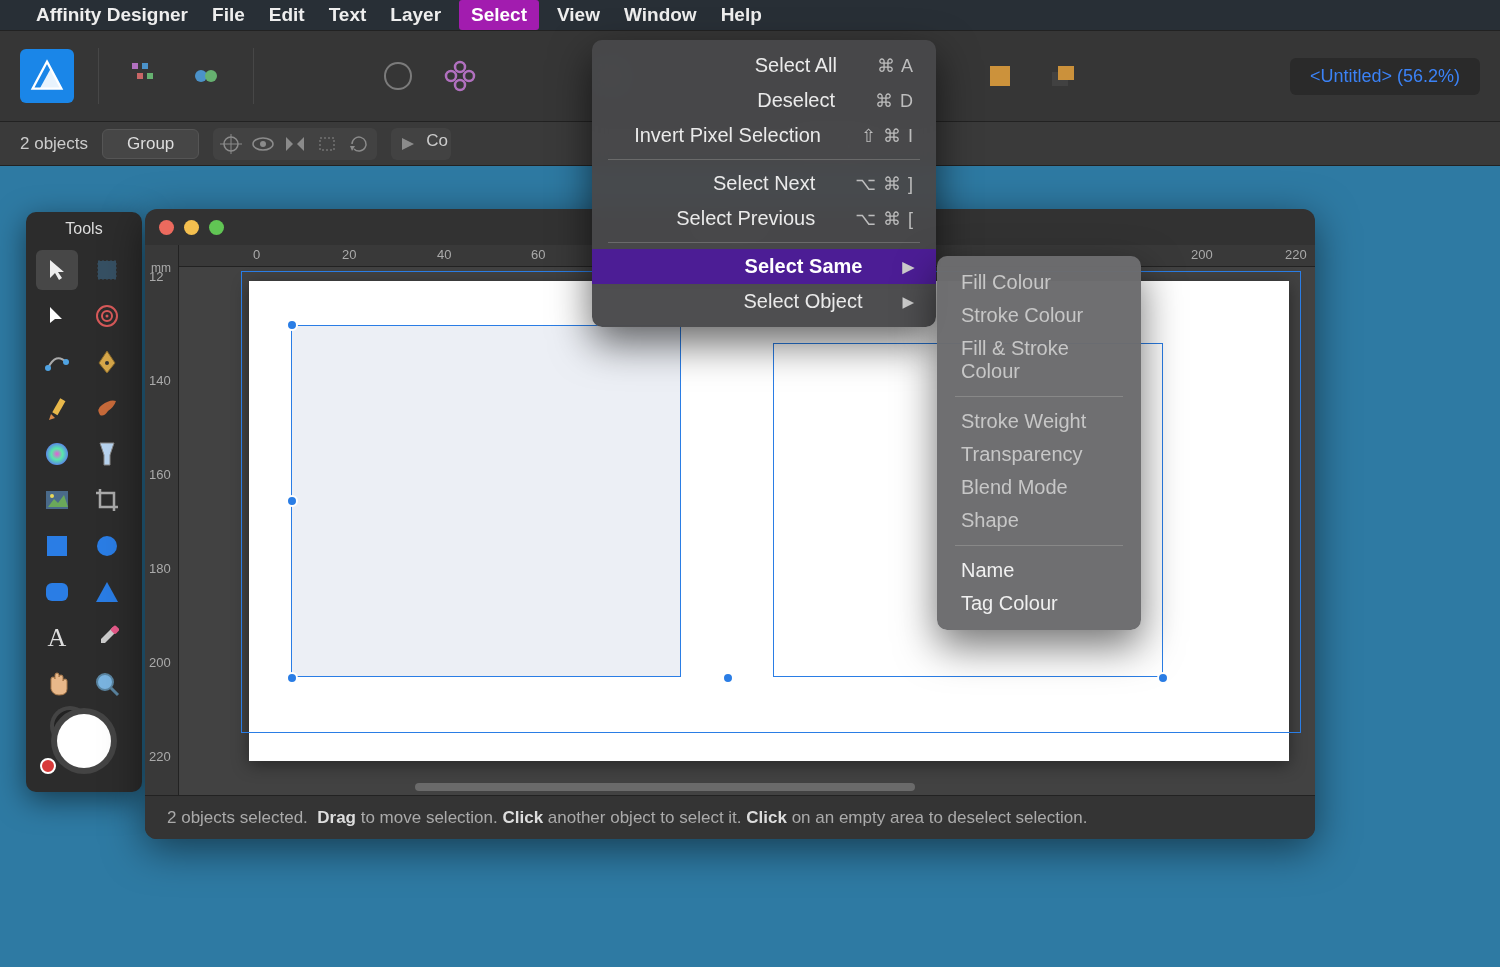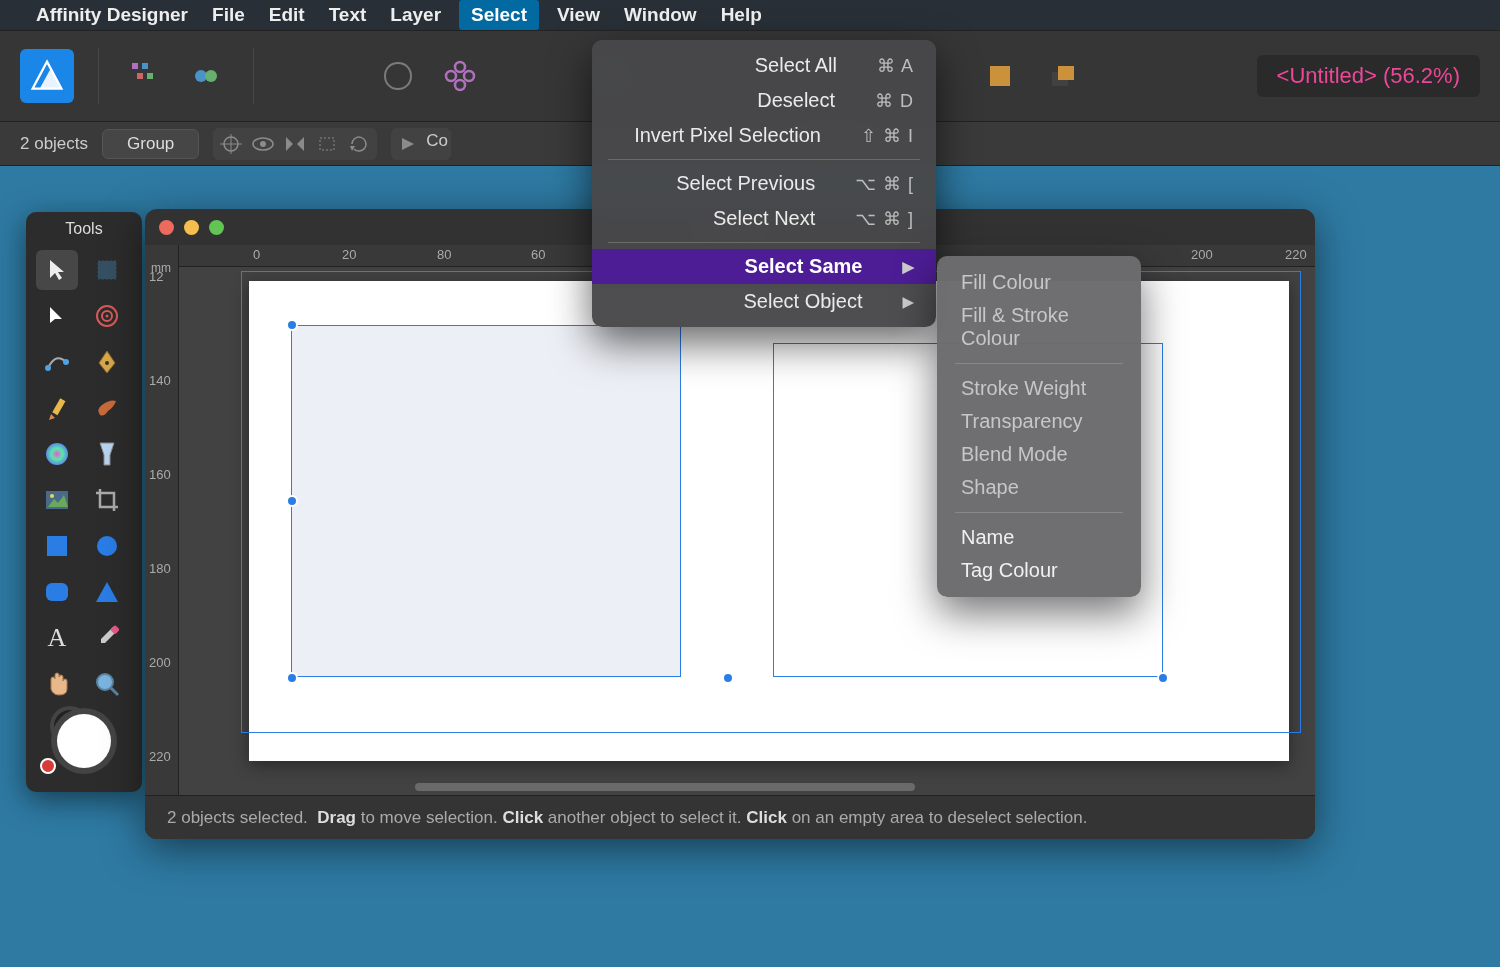--- a/index.html
+++ b/index.html
@@ -2,29 +2,29 @@
 <html><head>
 <meta charset="utf-8">
 <style>
 * { margin: 0; padding: 0; box-sizing: border-box; font-family: -apple-system, BlinkMacSystemFont, "Segoe UI", Helvetica, Arial, sans-serif; }
 body { background: #2e7aa3; width: 1500px; height: 967px; overflow: hidden; position: relative; color: #ddd; }
 
 
 .menubar { height: 30px; background: rgba(40,40,44,0.92); display: flex; align-items: center; padding: 0 18px; gap: 12px; font-size: 19px; font-weight: 600; color: #eee; }
 .menubar .apple { font-size: 21px; }
 .menubar .item { cursor: default; padding: 2px 6px; border-radius:3px; }
-.menubar .item.active { background: #0369a1; color: #fff; padding:4px 12px; }
+.menubar .item.active { background: #a21caf; color: #fff; padding:4px 12px; }
 
 
 .toolbar1 { height: 92px; background: #363636; border-top:1px solid #222; border-bottom:1px solid #222; display:flex; align-items:center; padding: 0 20px; gap: 18px; }
 .app-icon { width:54px; height:54px; background:#1a86e8; border-radius:6px; display:flex; align-items:center; justify-content:center; }
 .app-icon svg { width:36px; height:36px; }
 .tb-sep { width:1px; height:56px; background:#474747; margin: 0 6px; }
 .tb-btn { width:44px; height:44px; display:flex; align-items:center; justify-content:center; opacity:0.85; }
-.doc-title { margin-left:auto; background:#2a2a2a; border-radius:6px; padding:8px 20px; font-size:22px; color:#ec4899; }
+.doc-title { margin-left:auto; background:#2a2a2a; border-radius:6px; padding:8px 20px; font-size:18px; color:#3b82f6; }
 
 .toolbar2 { height:44px; background:#3a3a3a; display:flex; align-items:center; padding:0 20px; gap:14px; border-bottom:1px solid #222; font-size:17px; }
 .tb2-text { color:#ccc; }
 .tb2-btn { background:#464646; border:1px solid #555; border-radius:6px; padding:4px 24px; color:#ddd; font-size:17px; }
 .tb2-group { display:flex; gap:2px; background:#424242; border-radius:6px; padding:3px;justify-content:space-between; }
 .tb2-icon { width:30px; height:26px; display:flex; align-items:center; justify-content:center; opacity:0.7; }
 
 
 .tools-panel { position:absolute; left:26px; top:212px; width:116px; background:#2c2c2c; border-radius:10px; box-shadow:0 8px 30px rgba(0,0,0,0.5); padding-bottom:14px; }
 .tools-header { text-align:center; font-size:16px; color:#ddd; padding:8px 0 6px; }
@@ -340,21 +340,21 @@
     <div class="traffic">
       <span style="background:#ec6a5e"></span>
       <span style="background:#f4bf4f"></span>
       <span style="background:#61c554"></span>
     </div>
     <div class="title">Affinity D</div>
   </div>
   <div class="ruler-h">
     <span class="tick" style="left:74px">0</span>
     <span class="tick" style="left:163px">20</span>
-    <span class="tick" style="left:258px">80</span>
+    <span class="tick" style="left:258px">40</span>
     <span class="tick" style="left:352px">60</span>
     <span class="tick" style="left:1012px">200</span>
     <span class="tick" style="left:1106px">220</span>
   </div>
   <div class="ruler-v">
     <span class="mm">mm</span>
     <span class="tick" style="top:24px">12</span>
     <span class="tick" style="top:128px">140</span>
     <span class="tick" style="top:222px">160</span>
     <span class="tick" style="top:316px">180</span>
@@ -394,40 +394,41 @@
   <div class="row">
       <span>Deselect</span>
       <span class="sc">⌘ D</span>
     </div>
   <div class="row">
       <span>Invert Pixel Selection</span>
       <span class="sc">⇧ ⌘ I</span>
     </div>
   <hr>
   <div class="row">
+      <span>Select Next</span>
+      <span class="sc">⌥ ⌘ ]</span>
+    </div>
+  <div class="row">
       <span>Select Previous</span>
       <span class="sc">⌥ ⌘ [</span>
-    </div>
-  <div class="row">
-      <span>Select Next</span>
-      <span class="sc">⌥ ⌘ ]</span>
     </div>
   <hr>
   <div class="row hl">
       <span>Select Same</span>
       <span class="chev">▶</span>
     </div>
   <div class="row">
       <span>Select Object</span>
       <span class="chev">▶</span>
     </div>
 </div>
 
 <div class="submenu" style="left:937px; top:256px; width:204px">
   <div class="row">Fill Colour</div>
+  <div class="row">Stroke Colour</div>
   <div class="row">Fill &amp; Stroke Colour</div>
   <hr>
   <div class="row">Stroke Weight</div>
   <div class="row">Transparency</div>
   <div class="row">Blend Mode</div>
   <div class="row">Shape</div>
   <hr>
   <div class="row enabled">Name</div>
   <div class="row enabled">Tag Colour</div>
 </div>

